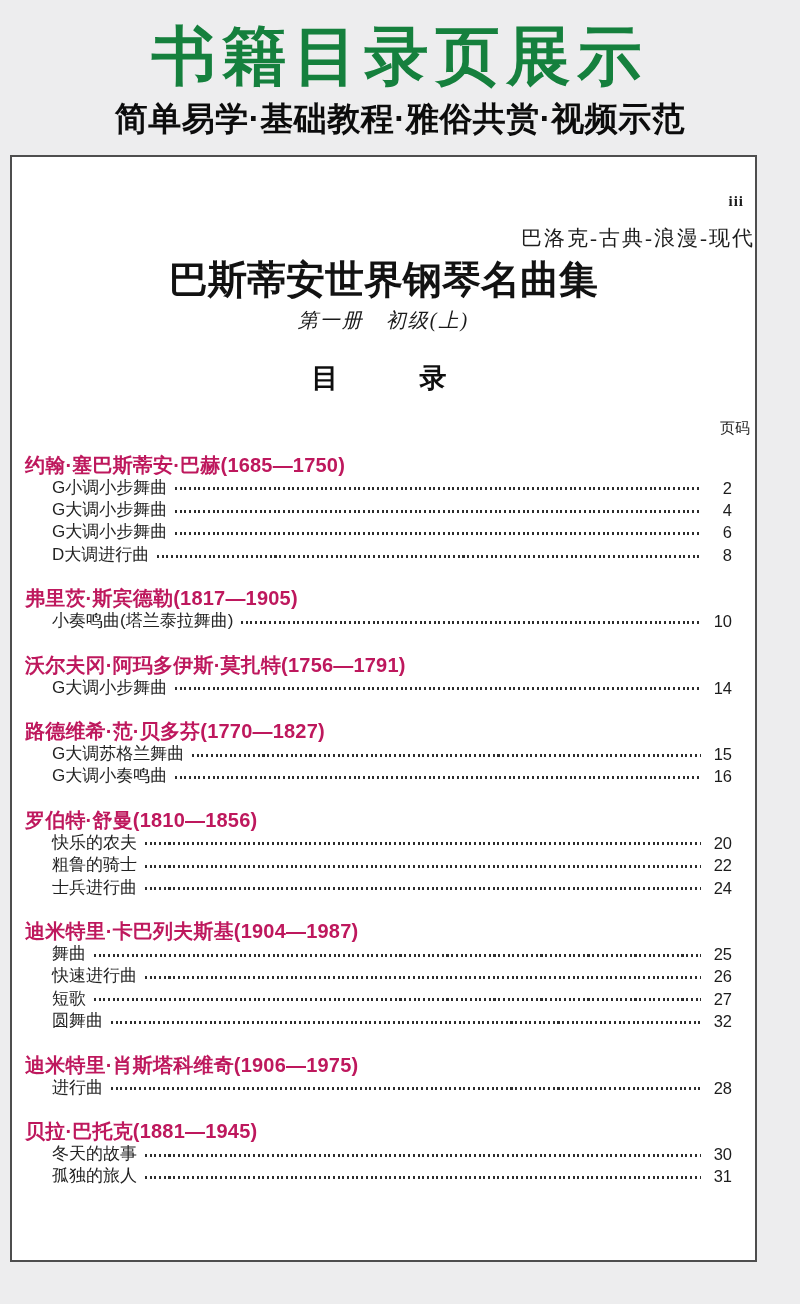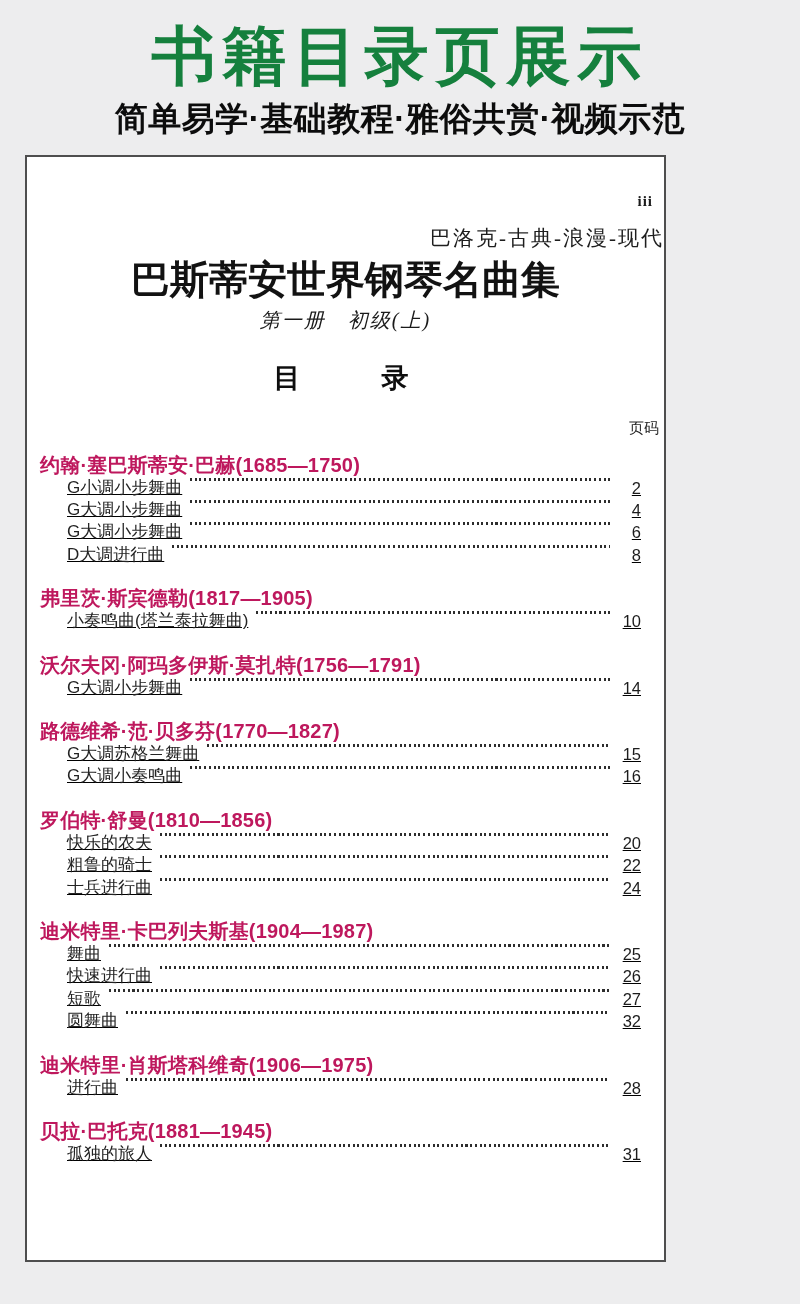--- a/index.html
+++ b/index.html
@@ -26,22 +26,22 @@
     font-size: 33px;
     font-weight: 700;
     color: #0c0c0c;
     letter-spacing: 0.5px;
     font-family: "Liberation Sans", sans-serif;
   }
 
   
   .page {
     position: absolute;
-    left: 25px; top: 155px;
-    width: 641px; height: 1107px;
+    left: 10px; top: 155px;
+    width: 747px; height: 1107px;
     background: #ffffff;
     border: 2px solid #8b5cf6;
   }
   .folio {
     margin-top: 36px;
     padding-right: 11px;
     text-align: right;
     font-family: "Liberation Serif", serif;
     font-size: 15px;
     font-weight: 700;
@@ -101,24 +101,24 @@
   .toc-section + .toc-section { margin-top: 21px; }
   .composer {
     font-size: 20px;
     font-weight: 700;
     line-height: 23px;
     color: #be185d;
     letter-spacing: 0.2px;
   }
   .entry {
     display: flex;
+    align-items: center;
     padding-left: 27px;
     line-height: 22.4px;
     height: 22.4px;
-    text-decoration: underline;
   }
   .etitle {
     font-size: 17px;
     color: #232323;
     white-space: nowrap;
   }
   .leader {
     flex: 1;
     height: 3px;
     margin: 0 7px 0 8px;
@@ -246,20 +246,25 @@
       <section class="toc-section">
     <h3 class="composer">迪米特里·肖斯塔科维奇(1906—1975)</h3>
   <div class="entry">
     <span class="etitle">进行曲</span>
     <span class="leader"></span>
     <span class="pnum">28</span>
   </div>
       </section>
       <section class="toc-section">
     <h3 class="composer">贝拉·巴托克(1881—1945)</h3>
+  <div class="entry">
+    <span class="etitle">冬天的故事</span>
+    <span class="leader"></span>
+    <span class="pnum">30</span>
+  </div>
         <div class="entry">
     <span class="etitle">孤独的旅人</span>
     <span class="leader"></span>
     <span class="pnum">31</span>
   </div>
       </section>
     </div>
 </main>
 
 </body></html>

